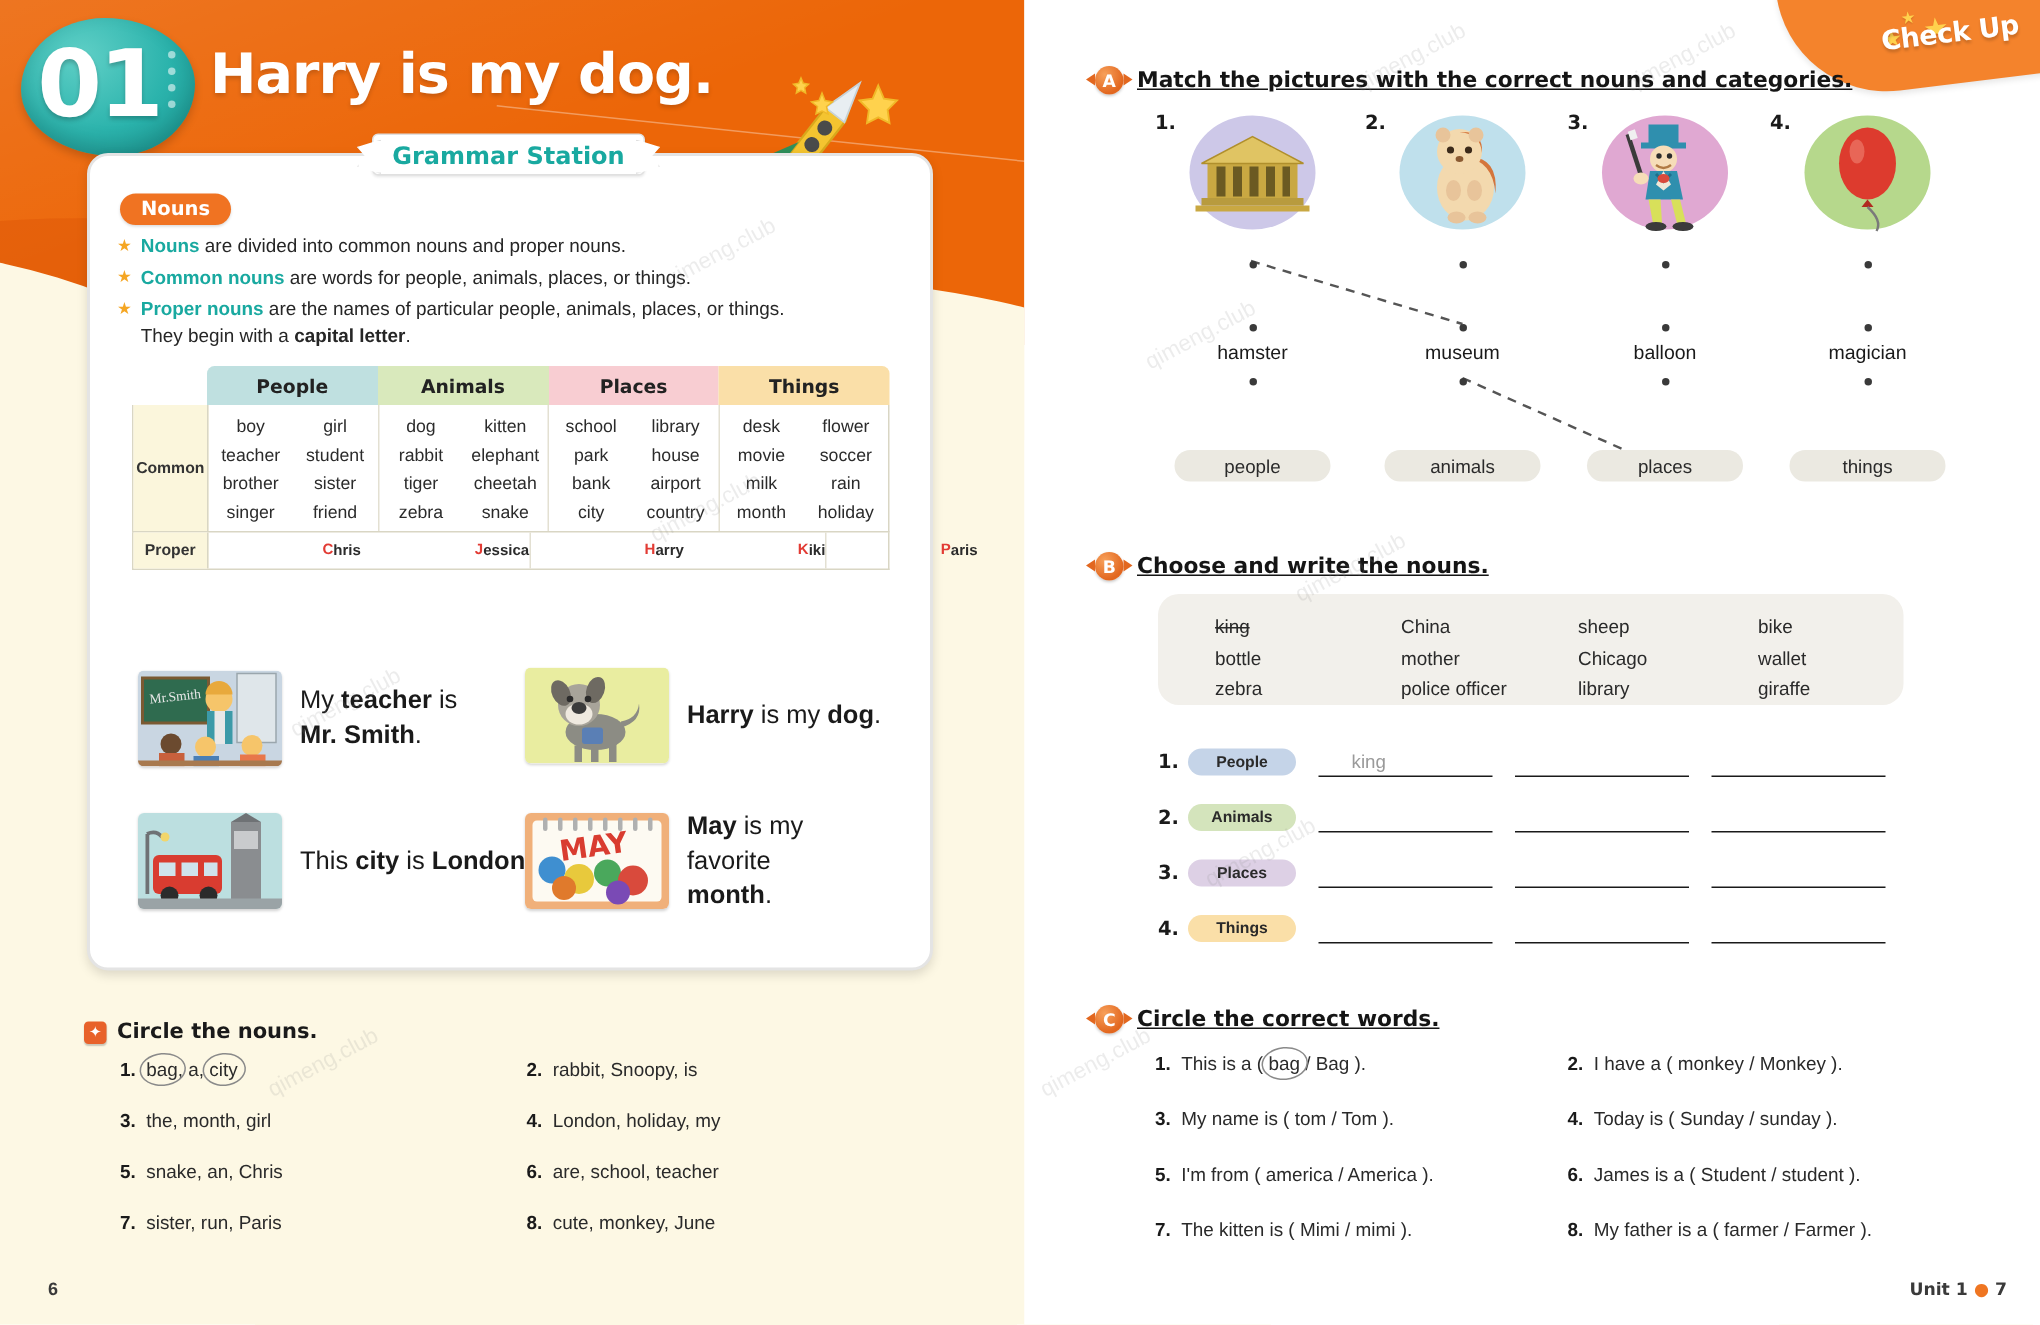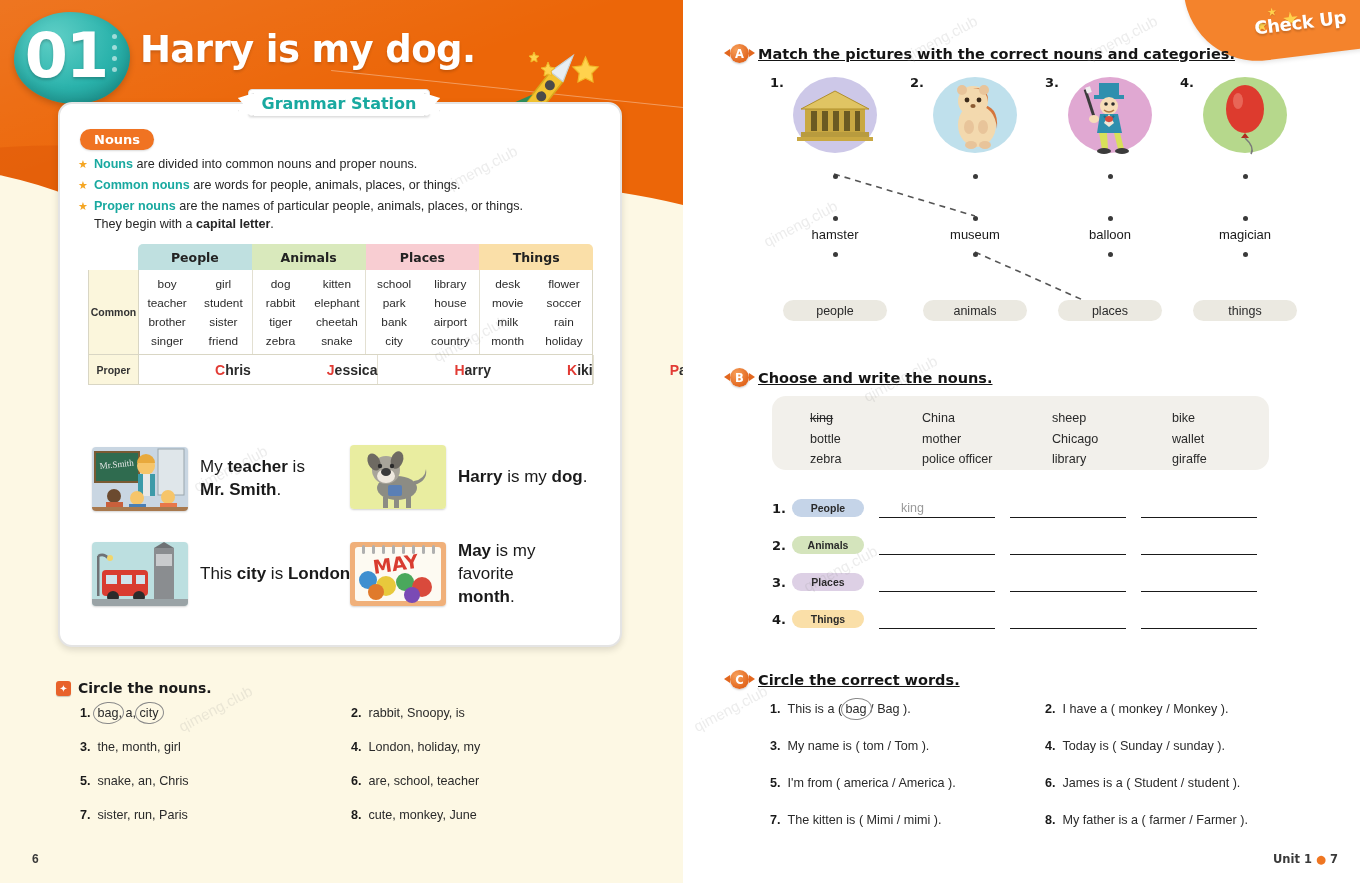--- a/index.html
+++ b/index.html
@@ -120,21 +120,21 @@
   .nt-label {
     width:50px; flex:0 0 50px; background:#fbf6dc; border-right:1px solid #d9d6c4;
     display:flex; align-items:center; justify-content:center;
     font-size:10.5px; color:#333; font-weight:bold;
   }
   .nt-cells { flex:1; display:flex; }
   .nt-col { flex:1; border-right:1px solid #e3e0d2; padding:4px 0; }
   .nt-col:last-child { border-right:none; }
   .nt-pair { display:flex; }
   .nt-pair span { flex:1; text-align:center; font-size:11.8px; color:#2b2b2b; padding:2.5px 0; }
-  .proper .nt-pair span { font-weight:bold; font-size:14px;padding-left:38px; }
+  .proper .nt-pair span { font-weight:bold; font-size:10px;padding-left:38px; }
   .proper .cap { color:#e23b34; }
   .nt-proper-row { display:flex; border:1px solid #d9d6c4; border-top:none; }
   .nt-proper-row .nt-label { background:#fbf6dc; }
 
   
   .examples { position:absolute; left:92px; top:447px; width:500px; }
   .ex { position:absolute; display:flex; align-items:center; }
   .ex .thumb { width:96px; height:64px; border-radius:4px; flex:0 0 auto; position:relative; overflow:hidden;
     box-shadow:0 1px 2px rgba(0,0,0,.18); }
   .ex .cap { font-size:17px; color:#1a1a1a; line-height:1.35; margin-left:12px; }
@@ -707,21 +707,21 @@
       <span class="t">Choose and write the nouns.</span>
     </div>
   </div>
 
   <div class="wordbox" id="word-bank">
       <div class="wcol" style="left: 38px;">
         <div class="w used">king</div>
         <div class="w">bottle</div>
         <div class="w">zebra</div>
       </div>
-      <div class="wcol" style="left: 150px;">
+      <div class="wcol" style="left: 162px;">
         <div class="w">China</div>
         <div class="w">mother</div>
         <div class="w">police officer</div>
       </div>
       <div class="wcol" style="left: 280px;">
         <div class="w">sheep</div>
         <div class="w">Chicago</div>
         <div class="w">library</div>
       </div>
       <div class="wcol" style="left: 400px;">

